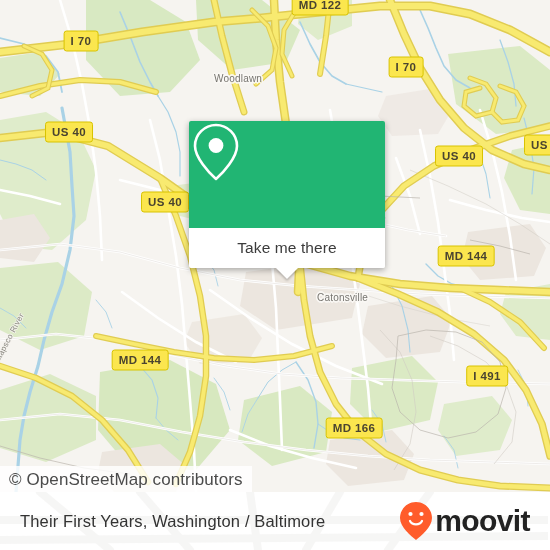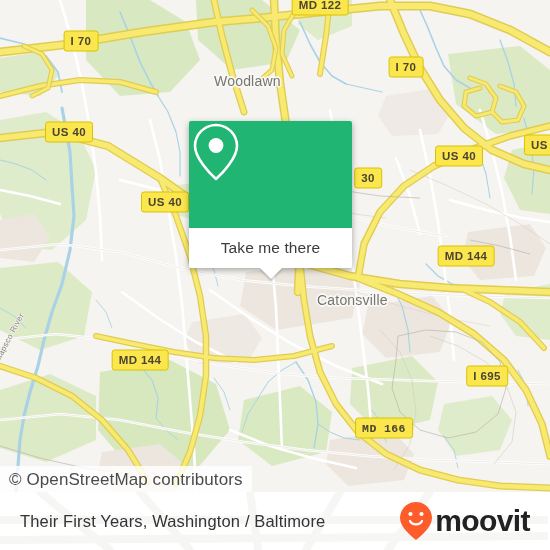--- a/index.html
+++ b/index.html
@@ -19,21 +19,21 @@
     position:absolute;left:0;top:0;width:550px;height:492px;
     background:#f6f4f0;
     overflow:hidden;
   }
   #map svg{position:absolute;left:0;top:0;display:block;}
 
   
   .place-label{
     position:absolute;
     color:#777570;
-    font-size:14px;
+    font-size:10px;
     font-weight:400;
     letter-spacing:.2px;
     white-space:nowrap;
     text-shadow:
       -1.6px 0 #faf8f5, 1.6px 0 #faf8f5, 0 -1.6px #faf8f5, 0 1.6px #faf8f5,
       -1.2px -1.2px #faf8f5, 1.2px -1.2px #faf8f5, -1.2px 1.2px #faf8f5, 1.2px 1.2px #faf8f5;
     pointer-events:none;
   }
   .road-label{
     position:absolute;
@@ -60,21 +60,21 @@
     white-space:nowrap;
     box-sizing:border-box;
     transform:translate(-50%,-50%);
     font-family:"Liberation Sans","DejaVu Sans",sans-serif;
   }
 
   
   #popup{
     position:absolute;
     left:189px;top:121px;
-    width:163px;
+    width:196px;
     box-shadow:0 2px 6px rgba(0,0,0,.33);
     border-radius:2px;
     overflow:visible;
     z-index:40;
   }
   #popup-head{
     height:107px;
     background:#21b573;
     border-radius:2px 2px 0 0;
     display:flex;align-items:center;justify-content:center;
@@ -315,22 +315,22 @@
     <div class="shield" style="left:81px;top:41px;">I 70</div>
     <div class="shield" style="left:320px;top:5px;">MD 122</div>
     <div class="shield" style="left:406px;top:67px;">I 70</div>
     <div class="shield" style="left:69px;top:132px;">US 40</div>
     <div class="shield" style="left:165px;top:202px;">US 40</div>
     <div class="shield" style="left:459px;top:156px;">US 40</div>
     <div class="shield" style="left:368px;top:178px;">30</div>
     <div class="shield" style="left:548px;top:145px;">US 40</div>
     <div class="shield" style="left:466px;top:256px;">MD 144</div>
     <div class="shield" style="left:140px;top:360px;">MD 144</div>
-    <div class="shield" style="left:487px;top:376px;">I 695</div>
-    <div class="shield" style="left:384px;top:428px;font-family:Liberation Mono, monospace;">MD 166</div>
+    <div class="shield" style="left:487px;top:376px;">I 491</div>
+    <div class="shield" style="left:354px;top:428px;">MD 166</div>
 
     <div id="popup">
       <div id="popup-head">
         <svg width="54" height="62" viewBox="0 0 54 62">
           <path d="M27 4 C15.4 4 6 13.4 6 25 C6 36.4 20 52 27 58 C34 52 48 36.4 48 25 C48 13.4 38.6 4 27 4 Z" fill="none" stroke="#ffffff" stroke-width="2.6" stroke-linejoin="round"></path>
           <circle cx="27" cy="24.5" r="7.4" fill="#ffffff"></circle>
         </svg>
       </div>
       <div id="popup-body">
         <span id="popup-label">Take me there</span>

